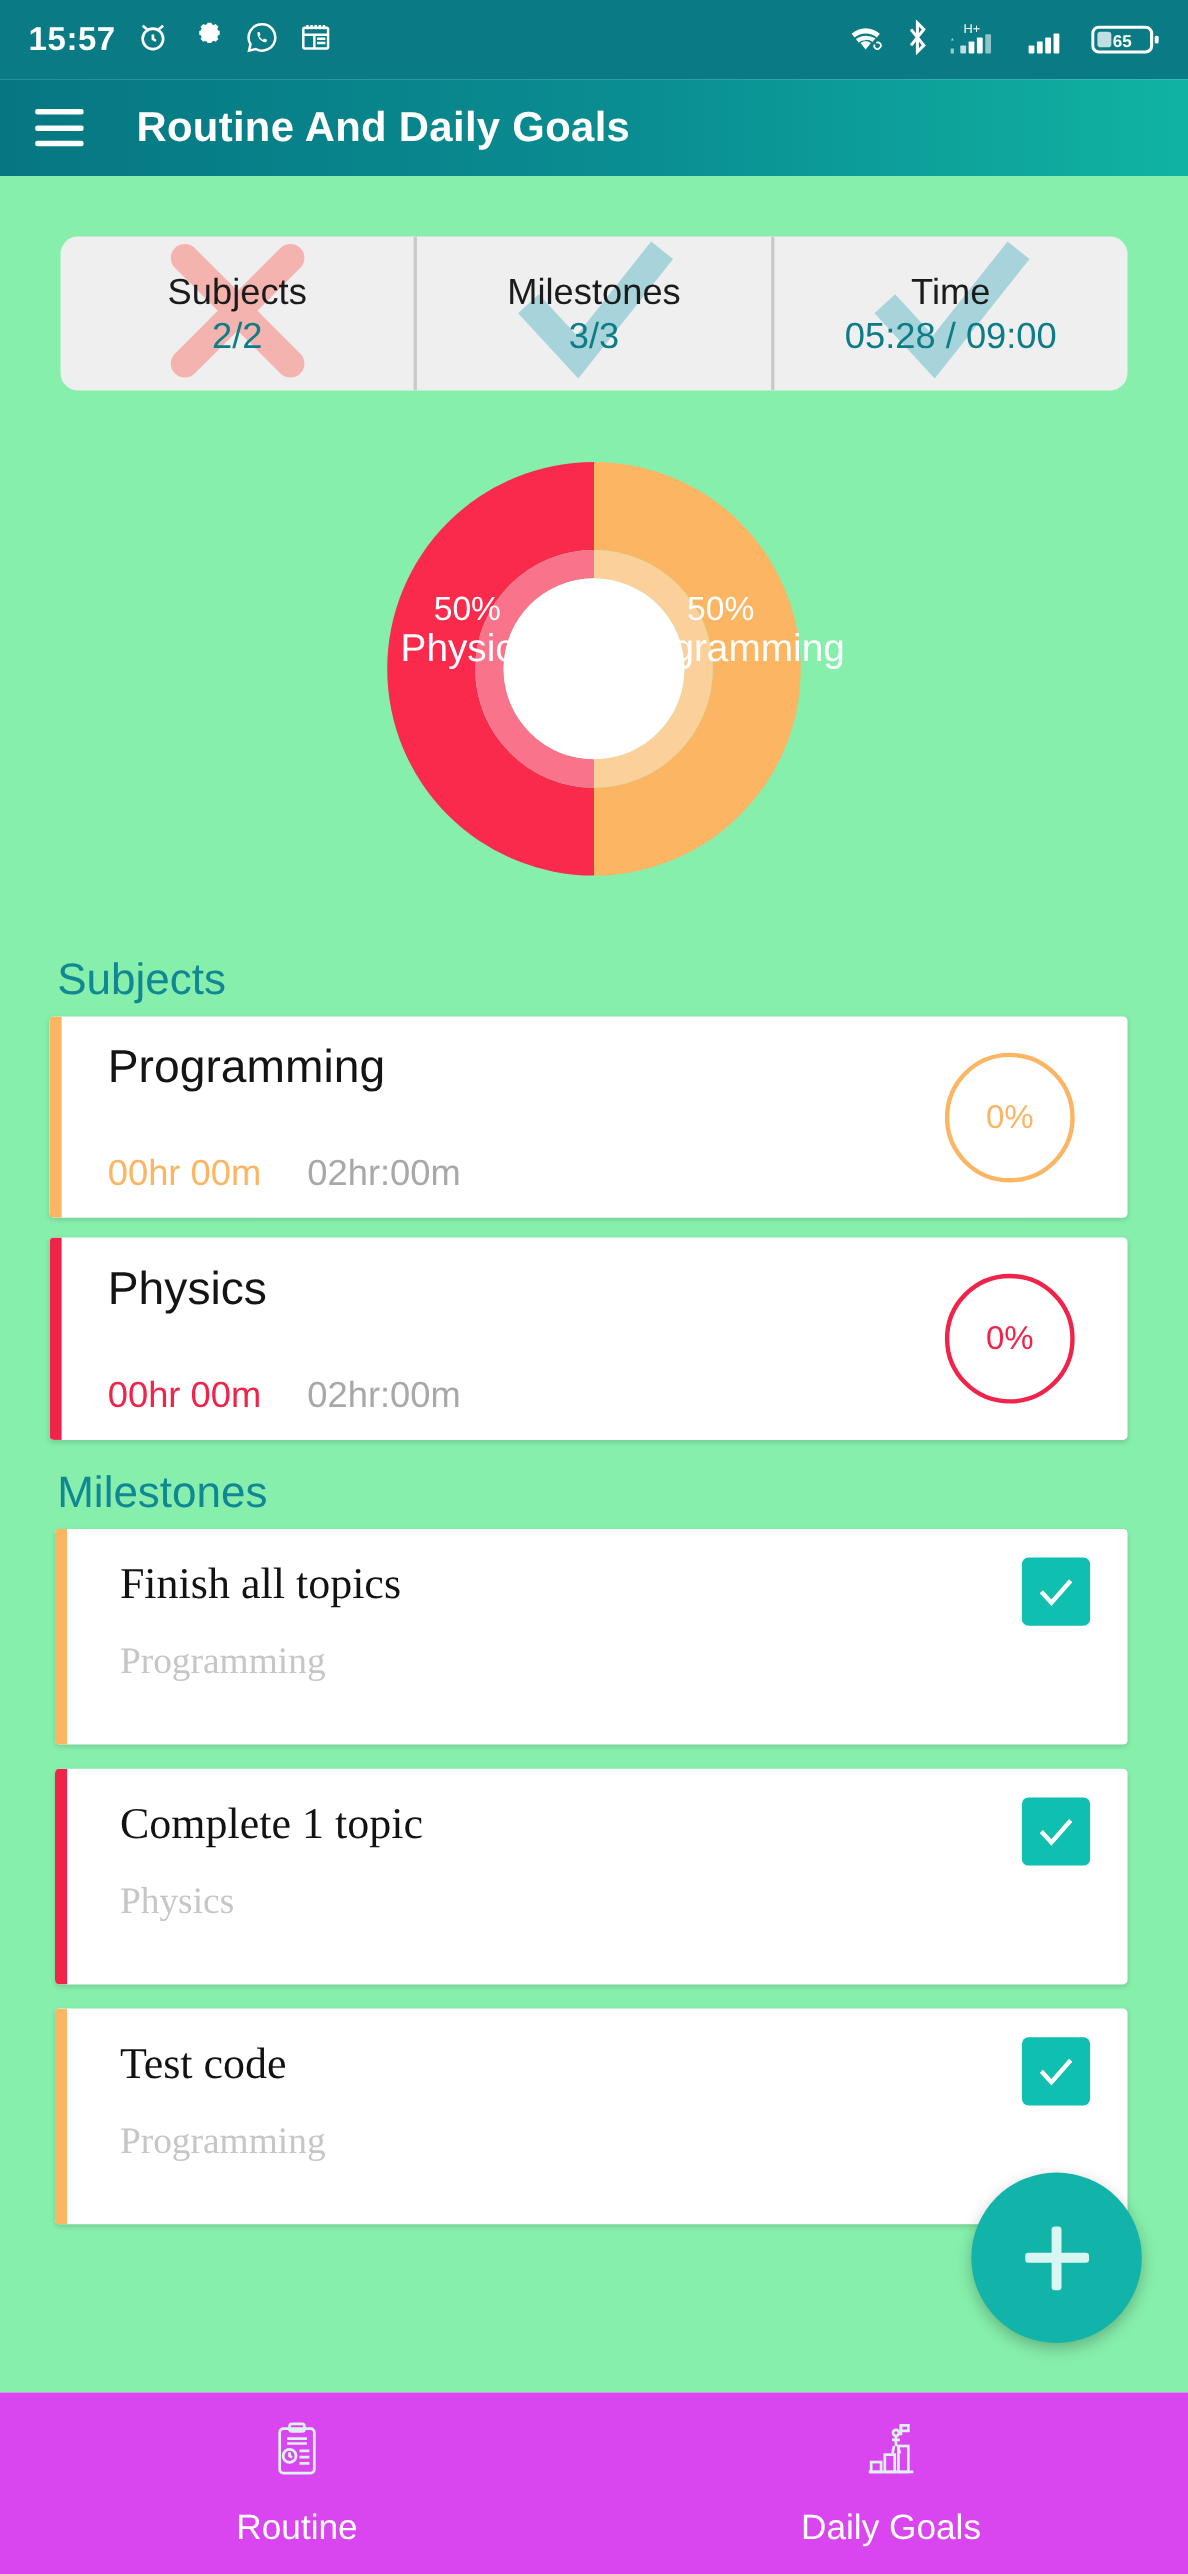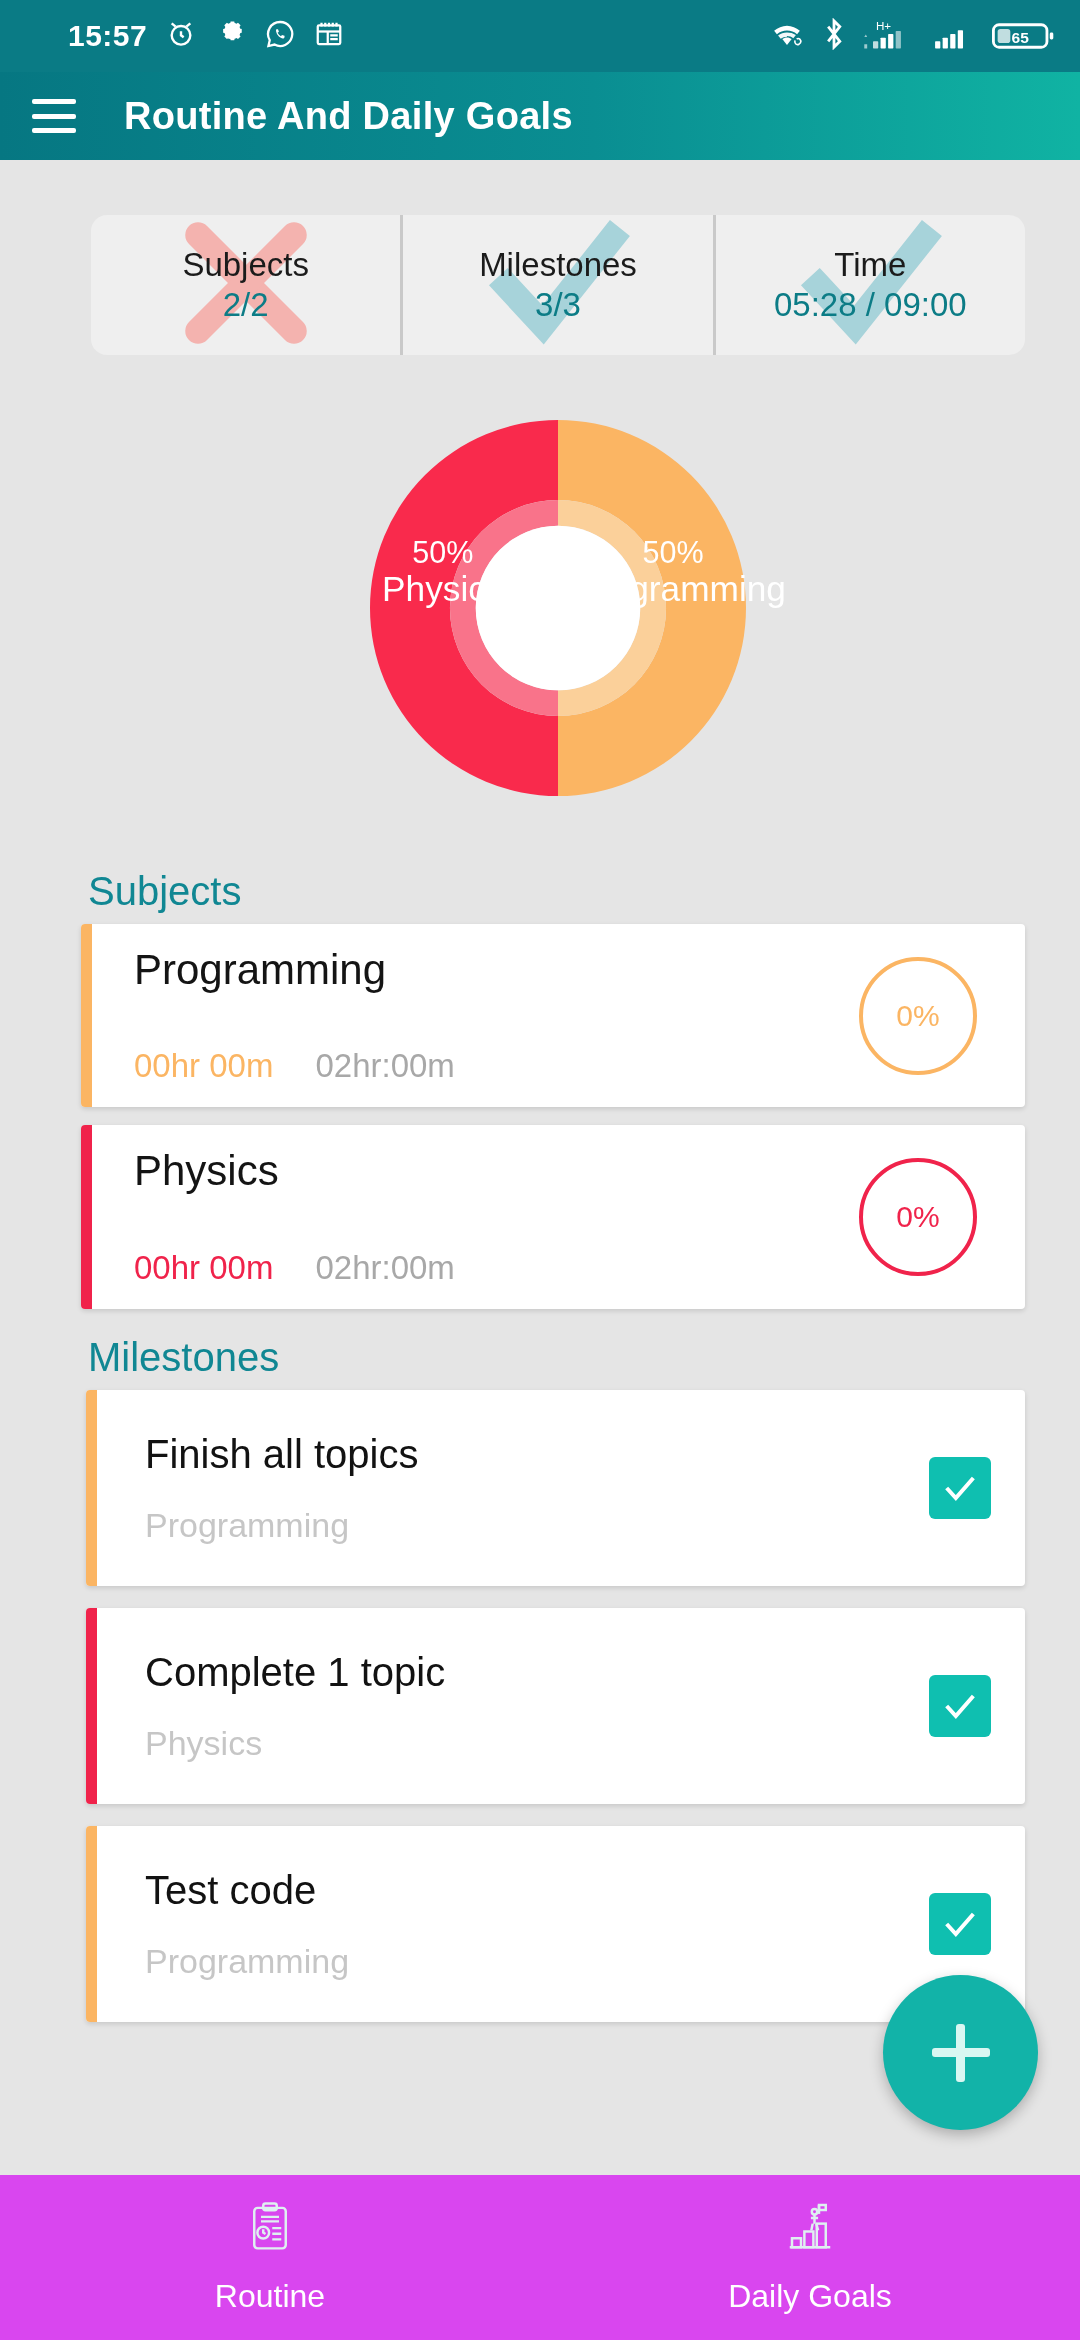--- a/index.html
+++ b/index.html
@@ -12,21 +12,21 @@
   }
 
   
   .statusbar{
     height:72px; width:100%;
     background:#0A7B85;
     display:flex; align-items:center;
     padding:0 26px;
     color:#ffffff;
   }
-  .sb-left{ display:flex; align-items:center; gap:18px;margin-left:42px; }
+  .sb-left{ display:flex; align-items:center; gap:18px; }
   .sb-right{ margin-left:auto; display:flex; align-items:center; gap:16px; }
   .sb-time{ font-size:30px; font-weight:bold; letter-spacing:.5px; }
   .sb-ico{ display:block; }
 
   
   .appbar{
     height:88px; width:100%;
     background:linear-gradient(90deg,#067782 0%, #0A8E92 55%, #10B3A3 100%);
     display:flex; align-items:center;
     padding:0 32px;
@@ -36,21 +36,21 @@
   .appbar-title{
     margin-left:48px;
     color:#ffffff;
     font-size:38px;
     font-weight:bold;
     letter-spacing:.3px;
     white-space:nowrap;
   }
 
   
-  .content{ position:absolute; top:160px; left:0; right:0; bottom:165px; overflow:hidden; background:#e5e5e5;padding-left:36px;}
+  .content{ position:absolute; top:160px; left:0; right:0; bottom:165px; overflow:hidden; background:#86efac;}
 
   
   .stats{
     margin:55px 55px 0 55px;
     background:#EFEFEF;
     border-radius:16px;
     height:140px;
     display:flex;
     overflow:hidden;
   }
@@ -97,21 +97,21 @@
     width:118px; height:118px; border-radius:50%;
     border:4px solid #FBB563;
     display:flex; align-items:center; justify-content:center;
     flex:0 0 118px;
     margin-right:18px;
   }
   .ring span{ font-size:30px; }
 
   
   .ms-card{ margin:0 55px 22px 50px; min-height:196px; }
-  .ms-inner{ flex:1; display:flex; align-items:center; padding:26px 34px 26px 48px; }
+  .ms-inner{ flex:1; display:flex; padding:26px 34px 26px 48px;font-family:Liberation Serif, serif; }
   .ms-texts{ flex:1; }
   .ms-title{ font-size:40px; color:#121212; line-height:1.2; }
   .ms-sub{ font-size:34px; color:#C6C6C6; margin-top:28px; }
   .checkbox{
     width:62px; height:62px; border-radius:6px;
     background:#0FBFB0;
     display:flex; align-items:center; justify-content:center;
     flex:0 0 62px;
   }
   .checkbox svg{ display:block; }

